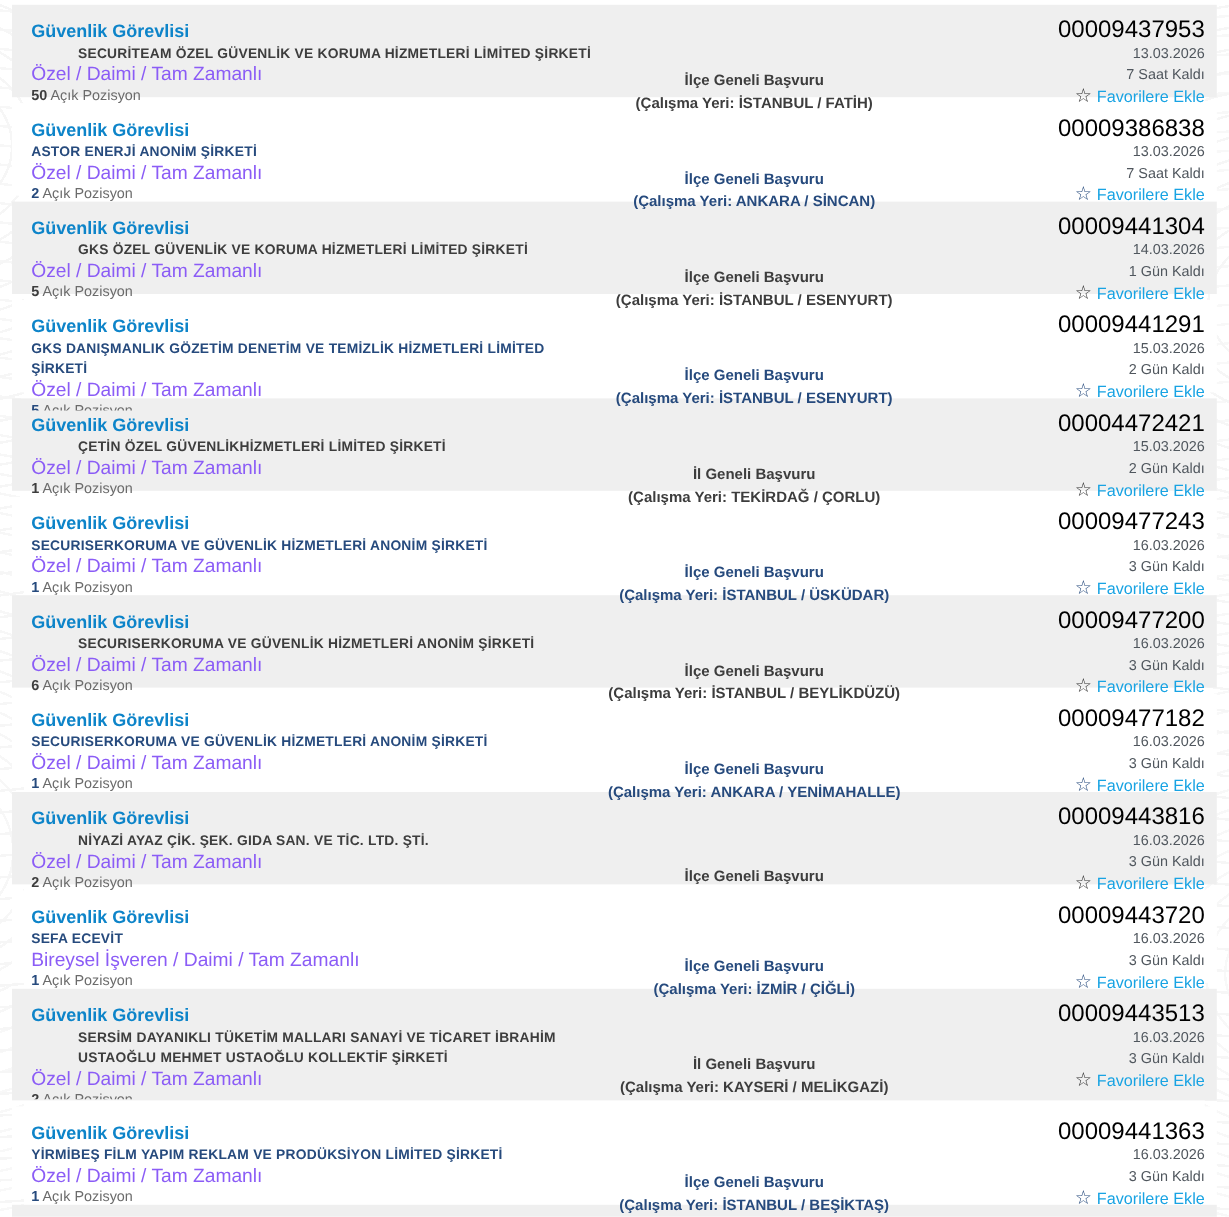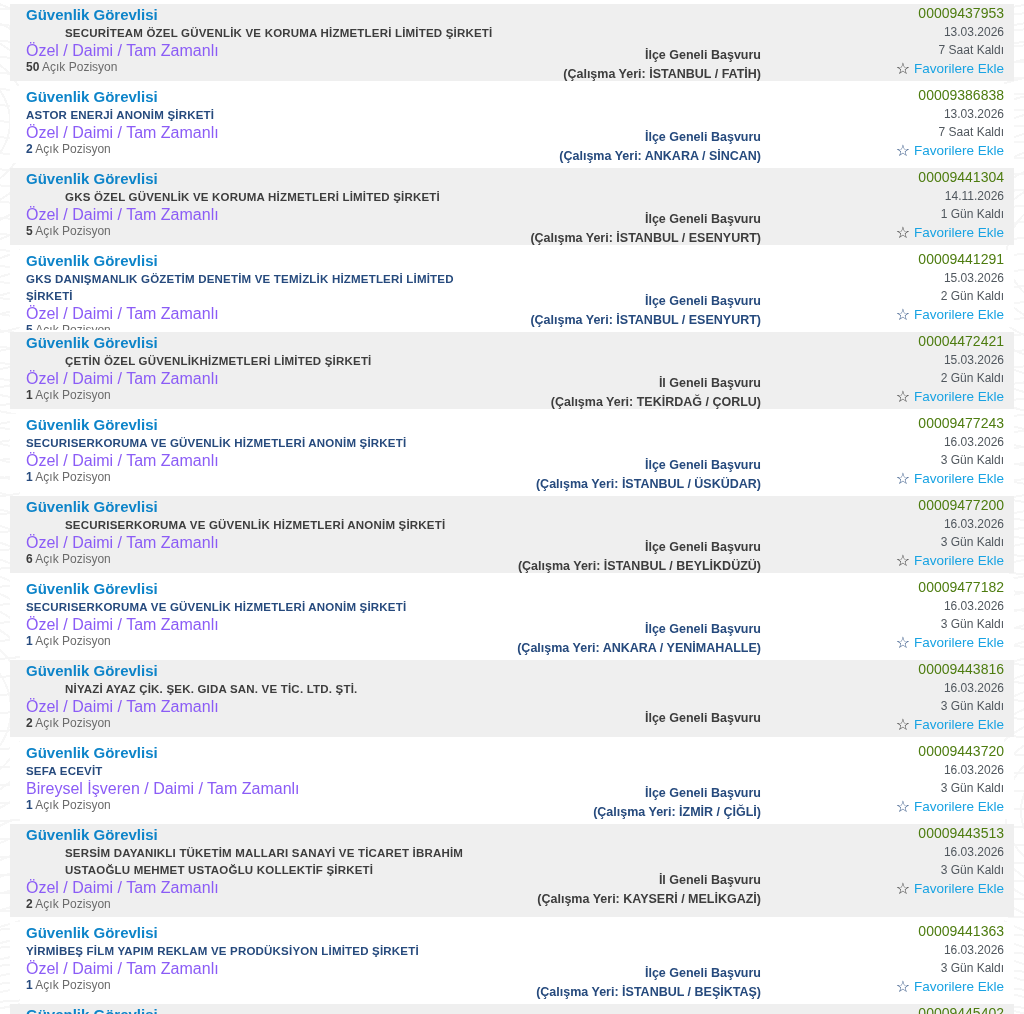--- a/index.html
+++ b/index.html
@@ -21,21 +21,21 @@
       repeating-radial-gradient(circle at 80% 80%, transparent 0 14px, #f2f2f2 14px 16px);}
 
   .job-list{position:relative;z-index:1;margin:4px 10px 0 10px;}
 
   .row{
     box-sizing:border-box;
     display:grid;
     grid-template-columns:470px 265px 1fr;
     height:77px;
     margin-bottom:5px;
-    padding:0 10px 3px 16px;
+    padding:12px 10px 3px 16px;
     background:#ffffff;
   }
   .row.alt{background:#efefef;}
   .row.tall{height:93px;}
 
   
   .col-left{overflow:hidden;}
   .job-title{
     display:inline-block;
     color:#0d84c9;font-weight:bold;font-size:15px;line-height:21px;
@@ -46,30 +46,30 @@
     color:#264a7d;
   }
   .row.alt .company{color:#3d3d3d;margin-left:39px;}
   .employment{color:#8b5cf6;font-size:16px;line-height:17px;}
   .positions{color:#6b6b6b;font-size:12px;line-height:17px;}
   .pos-count{font-weight:bold;color:#264a7d;margin-top:32px;}
   .row.alt .pos-count{color:#3d3d3d;}
 
   
   .col-mid{
-    align-self:center;text-align:right;
+    align-self:center;text-align:center;
     font-weight:bold;font-size:12.5px;line-height:19px;
     color:#264a7d;
     margin-top:42px;
   }
   .row.alt .col-mid{color:#3d3d3d;}
 
   
   .col-right{text-align:right;font-size:12px;line-height:18px;color:#50575e;}
-  .job-id{color:#4d7c0f;font-size:14px;line-height:19px;}
+  .job-id{color:#000000;font-size:20px;line-height:19px;}
   .fav{
     display:inline-flex;align-items:center;gap:4px;
     color:#18a3e3;font-size:13.5px;line-height:19px;cursor:pointer;text-decoration:none;
   }
   .star{font-size:16px;line-height:16px;color:#264a7d;}
   .row.alt .star{color:#2e2e2e;}
 </style>
 </head>
 <body>
 
@@ -128,21 +128,21 @@
       <div class="company">GKS ÖZEL GÜVENLİK VE KORUMA HİZMETLERİ LİMİTED ŞİRKETİ</div>
       <div class="employment">Özel / Daimi / Tam Zamanlı</div>
       <div class="positions"><span class="pos-count">5</span> <span>Açık Pozisyon</span></div>
     </div>
     <div class="col-mid">
       <div>İlçe Geneli Başvuru</div>
       <div>(Çalışma Yeri: İSTANBUL / ESENYURT)</div>
     </div>
     <div class="col-right">
       <div class="job-id">00009441304</div>
-      <div>14.11.2026</div>
+      <div>14.03.2026</div>
       <div>1 Gün Kaldı</div>
       <a class="fav">
           <span class="star">☆</span>
           <span>Favorilere Ekle</span>
         </a>
     </div>
   </div>
 
   <div class="row">
     <div class="col-left">

